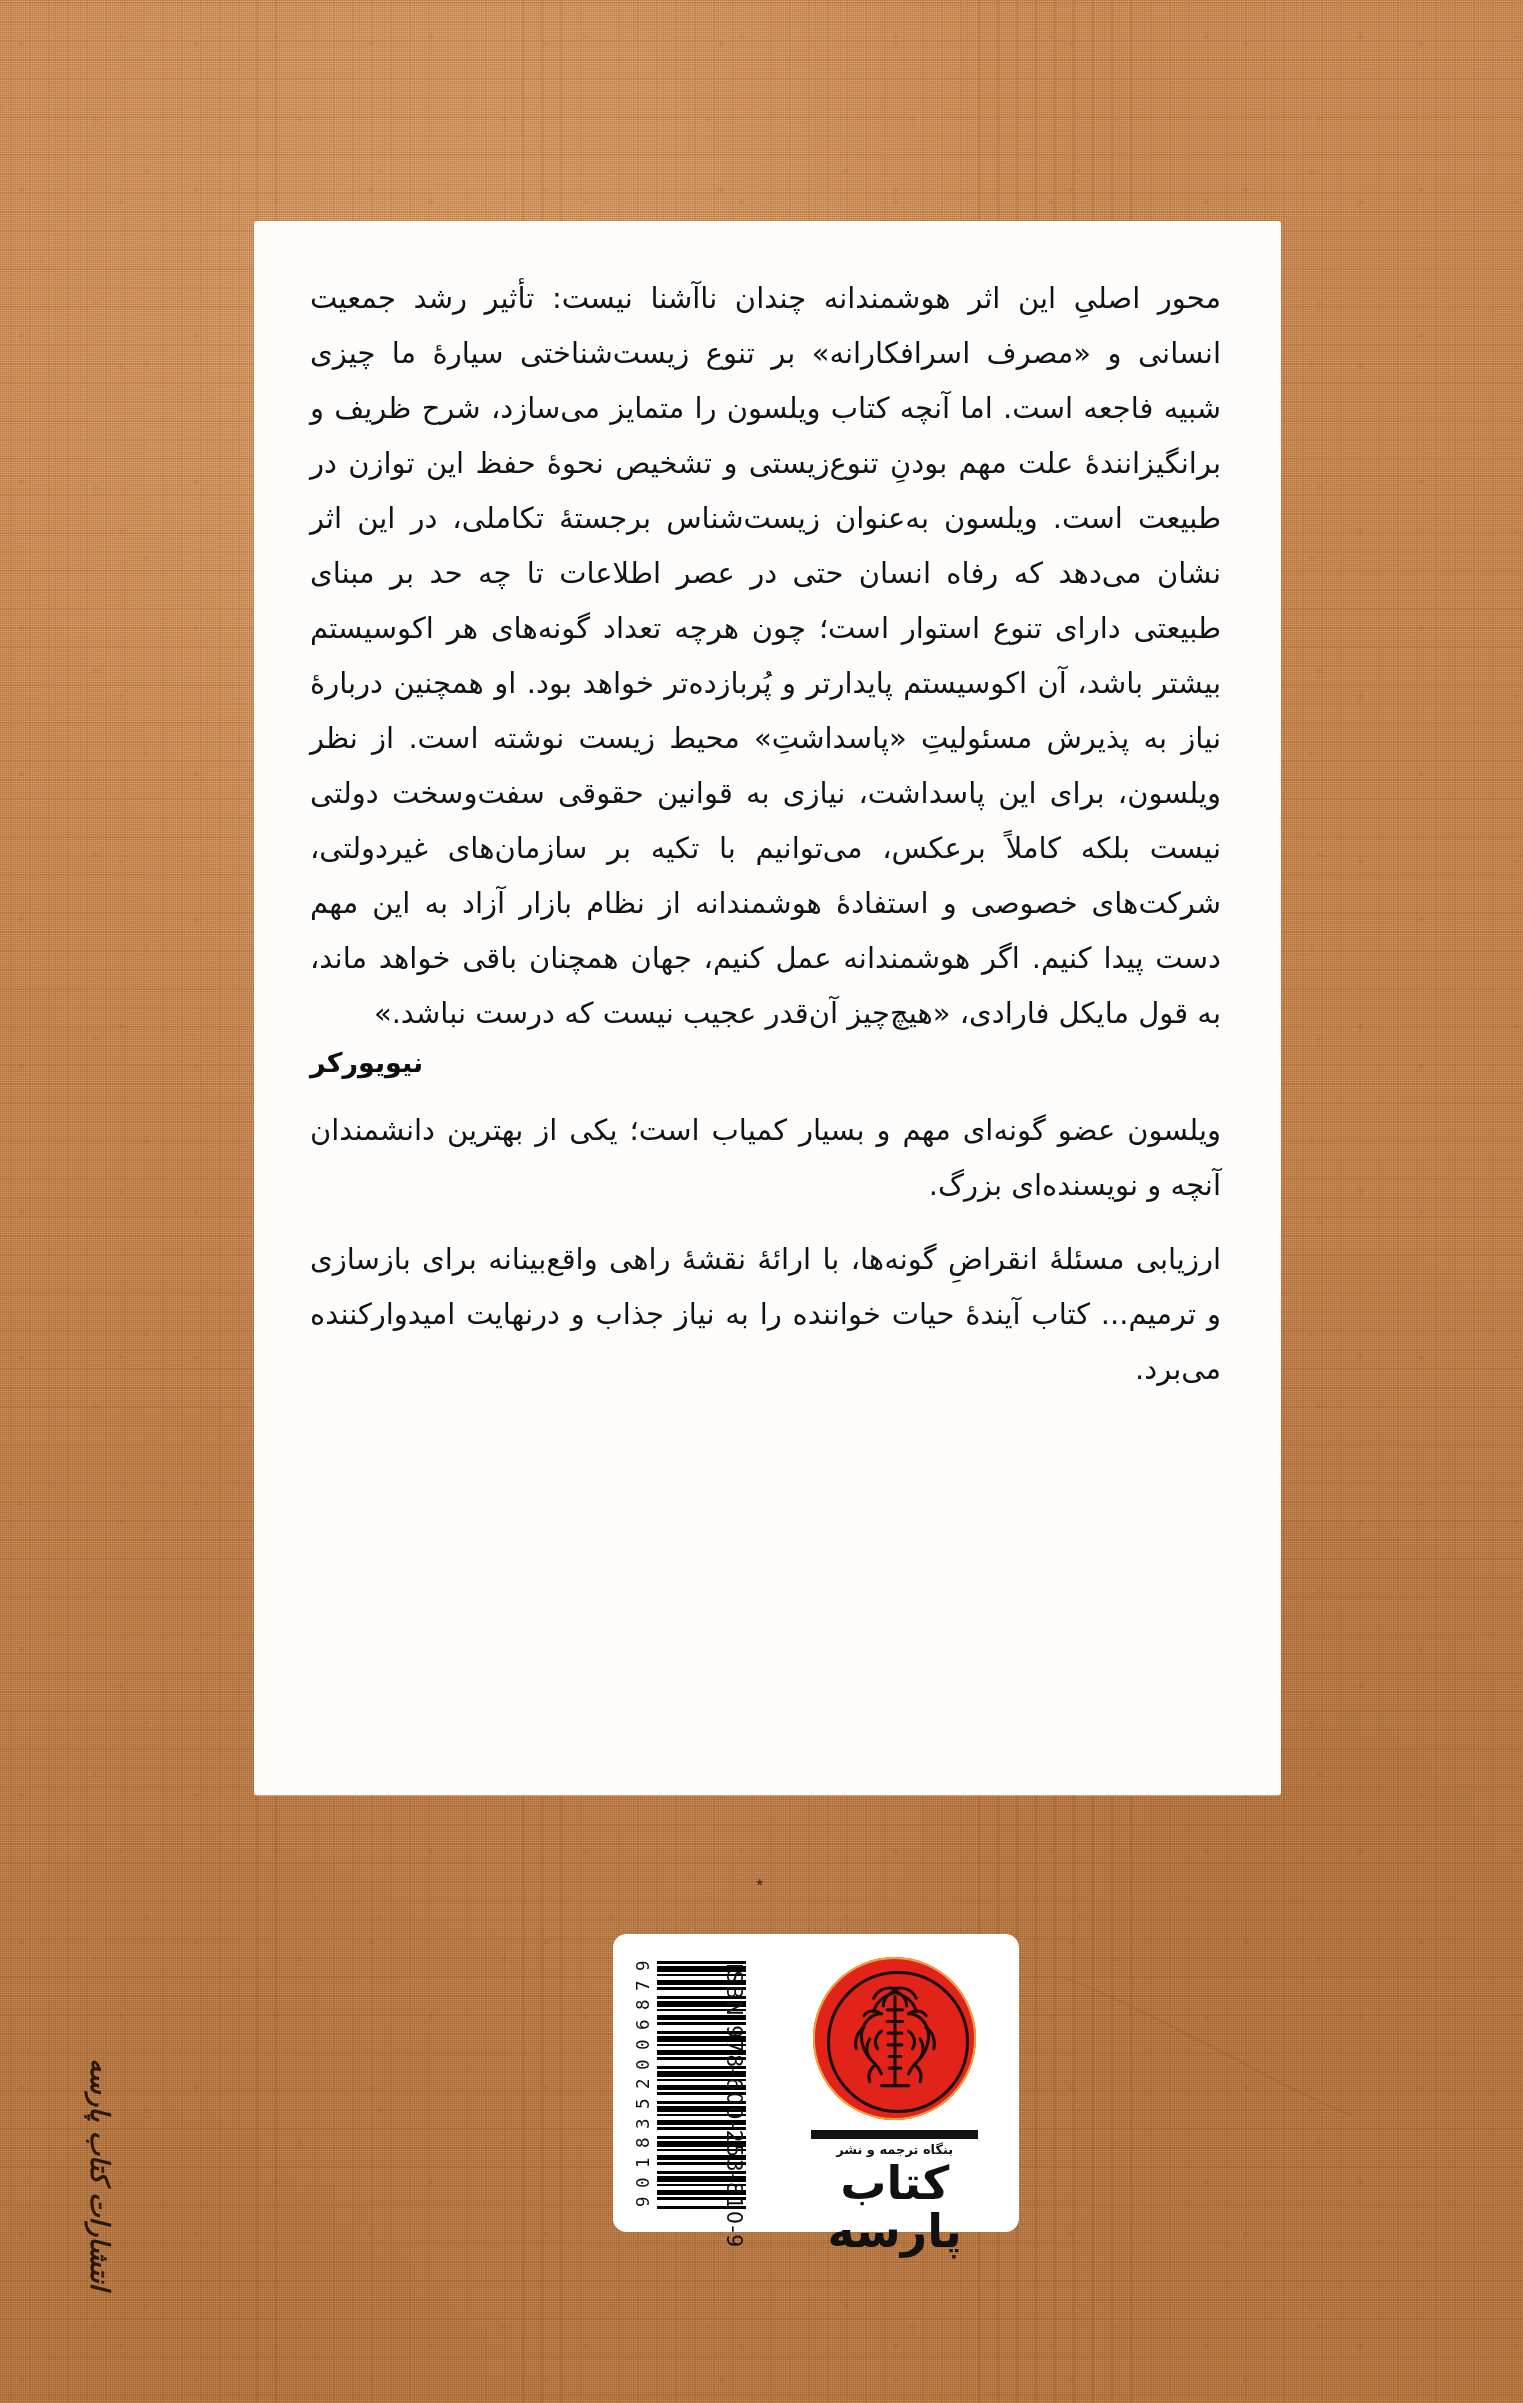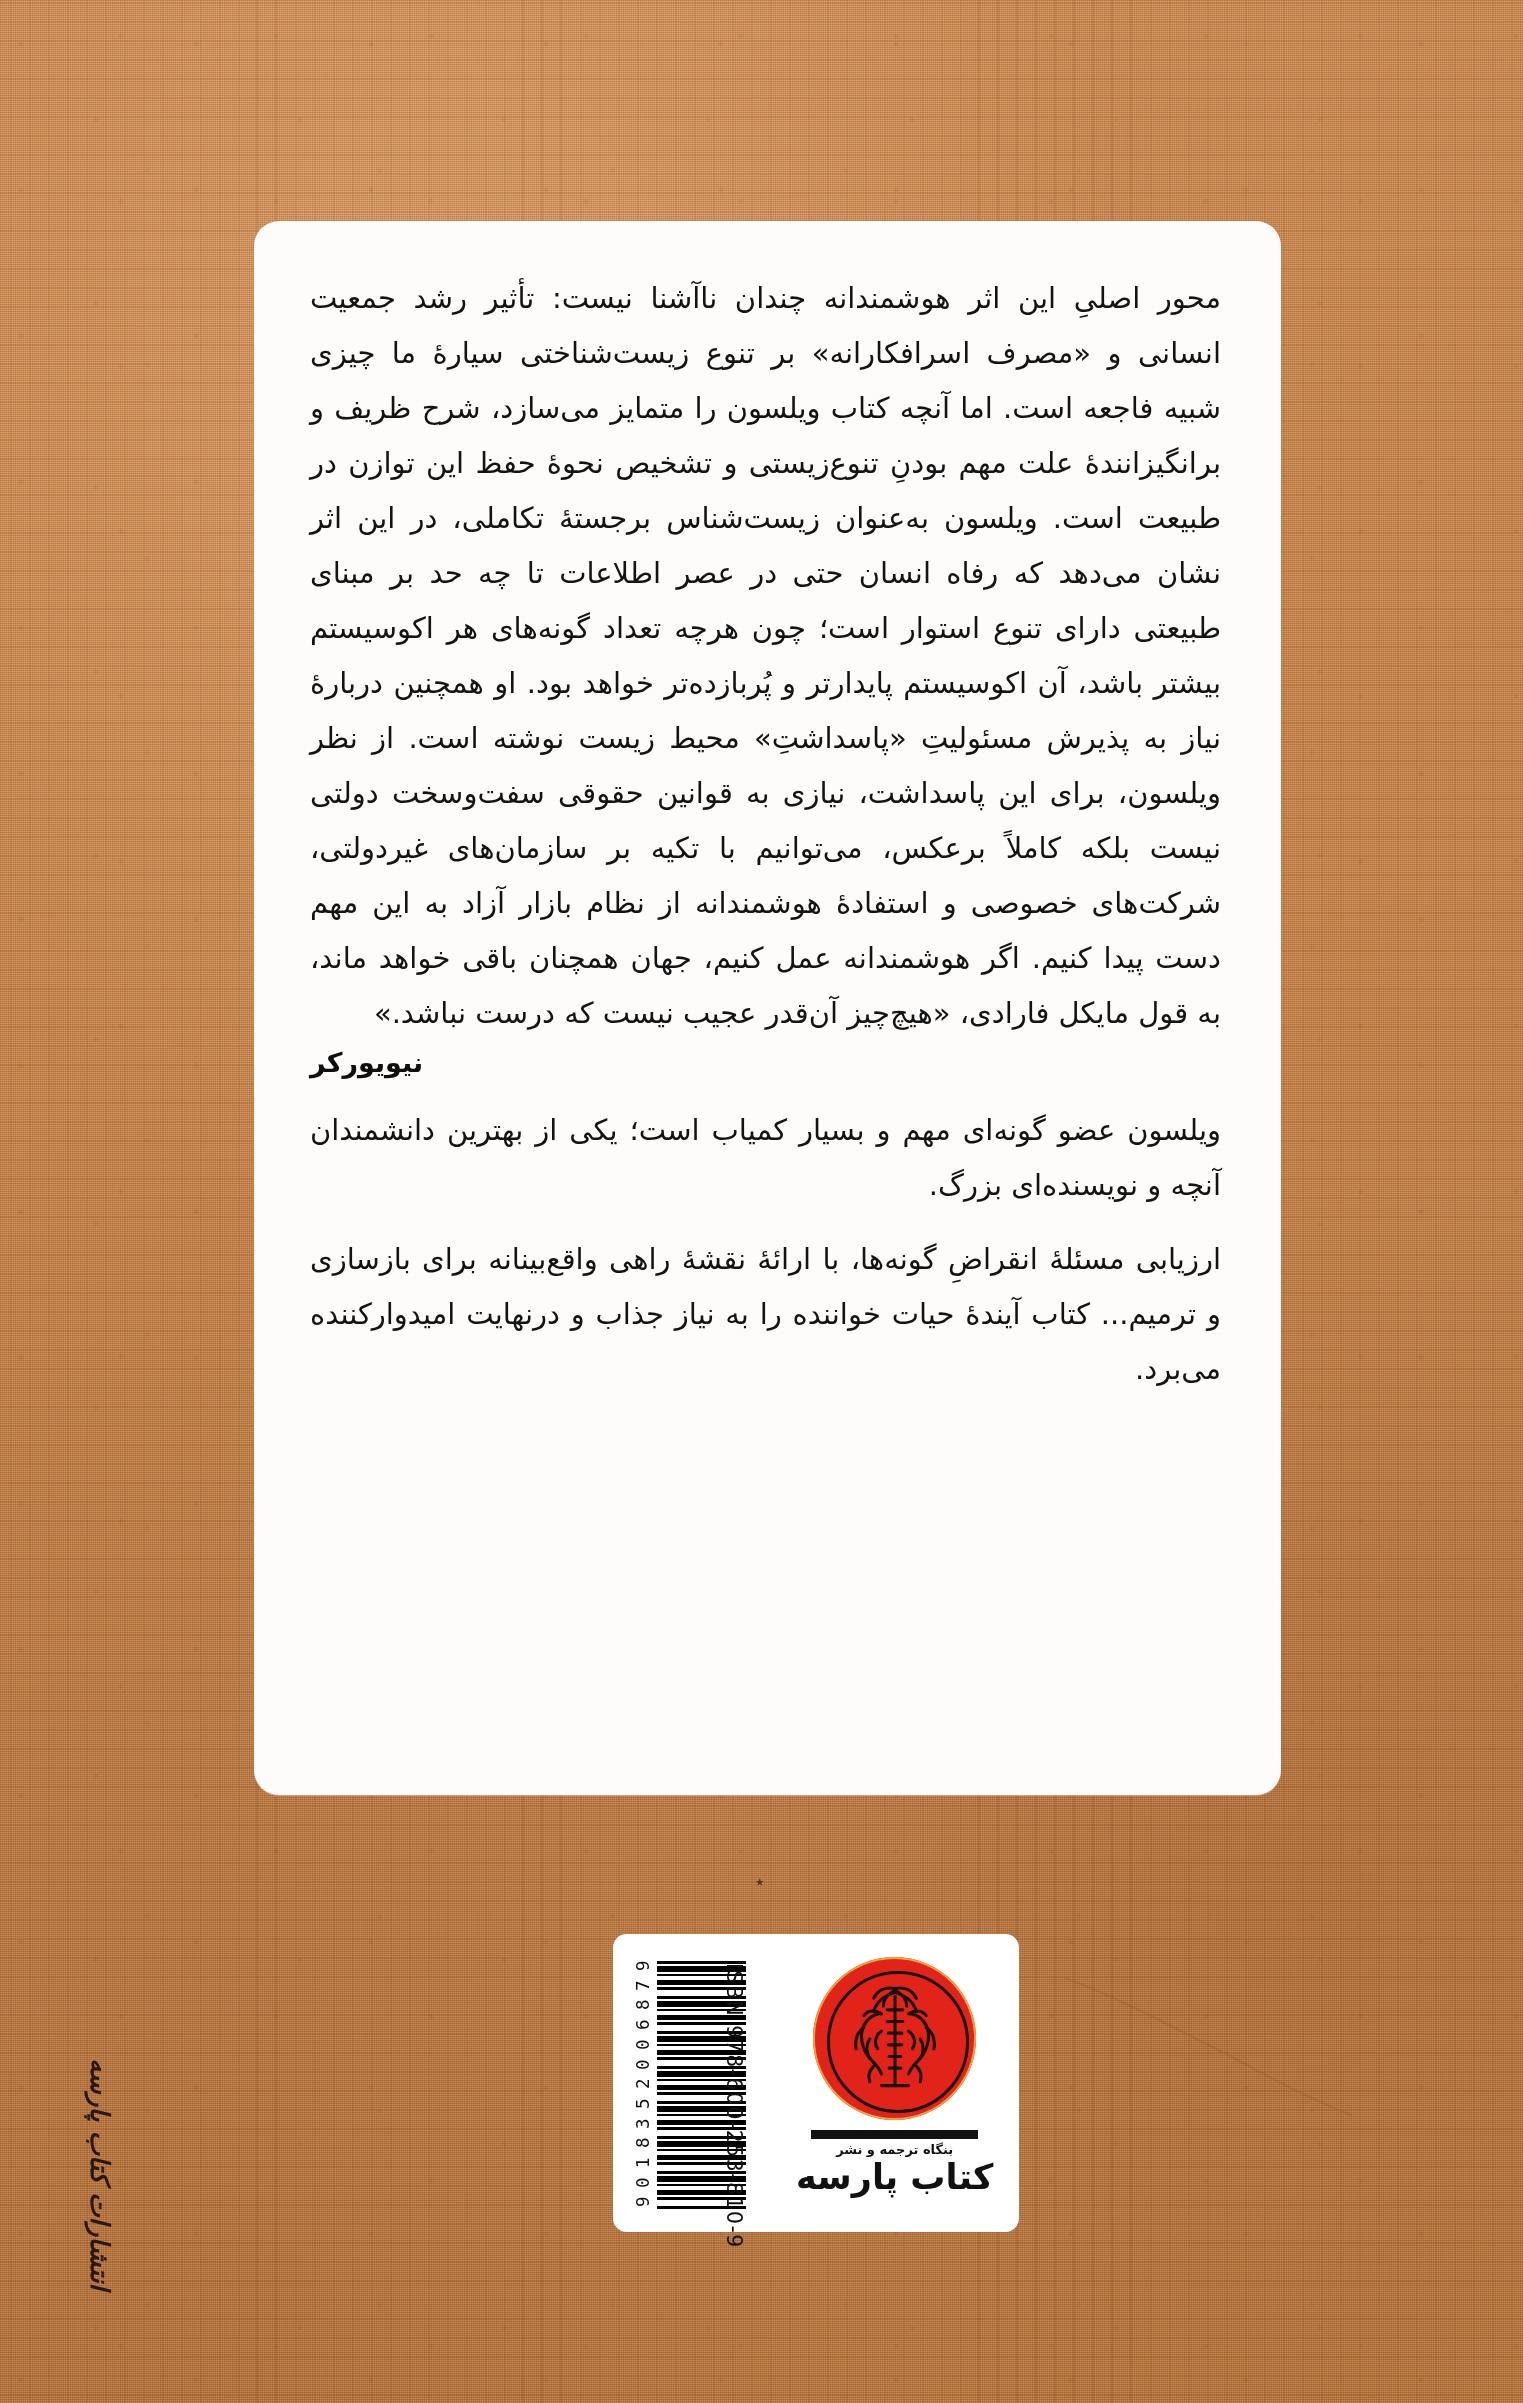--- a/index.html
+++ b/index.html
@@ -31,21 +31,21 @@
     opacity:.8;
   }
   
   .scratch{
     position:absolute;left:1063px;top:1970px;width:291px;height:155px;
     pointer-events:none;opacity:.45;
   }
   
   #review-card{
     position:absolute;left:254px;top:221px;width:1027px;height:1574px;
-    background:#fdfcfb;border-radius:25px;
+    background:#fdfcfb;border-radius:3px;
     box-shadow:0 1px 0 rgba(255,255,255,.35);
   }
   .card-inner{
     padding:50px 60px 39px 56px;
     direction:rtl;text-align:justify;text-justify:inter-word;
   }
   .para{
     color:#131313;
     font-size:29px;
     line-height:55px;
@@ -110,21 +110,21 @@
   }
   .logo-svg{position:absolute;left:13.6px;top:13.6px;}
   .pub-rule{
     width:167px;height:8.7px;background:#111;margin:9.7px auto 3.9px auto;
   }
   .pub-small{
     font-size:13px;font-weight:bold;color:#111;letter-spacing:-0.5px;
     direction:rtl;line-height:1.1;
   }
   .pub-big{
-    font-size:35px;font-weight:bold;color:#111;letter-spacing:-1px;
+    font-size:46px;font-weight:bold;color:#111;letter-spacing:-1px;
     direction:rtl;line-height:1.05;margin-top:1.9px;
   }
   
   #spine-text{
     position:absolute;left:115px;top:1960px;
     width:330px;height:58px;
     transform:rotate(90deg);transform-origin:0 0;
     direction:rtl;white-space:nowrap;
     font-size:26px;font-weight:bold;font-style:italic;color:#1d1006;
     opacity:.92;

